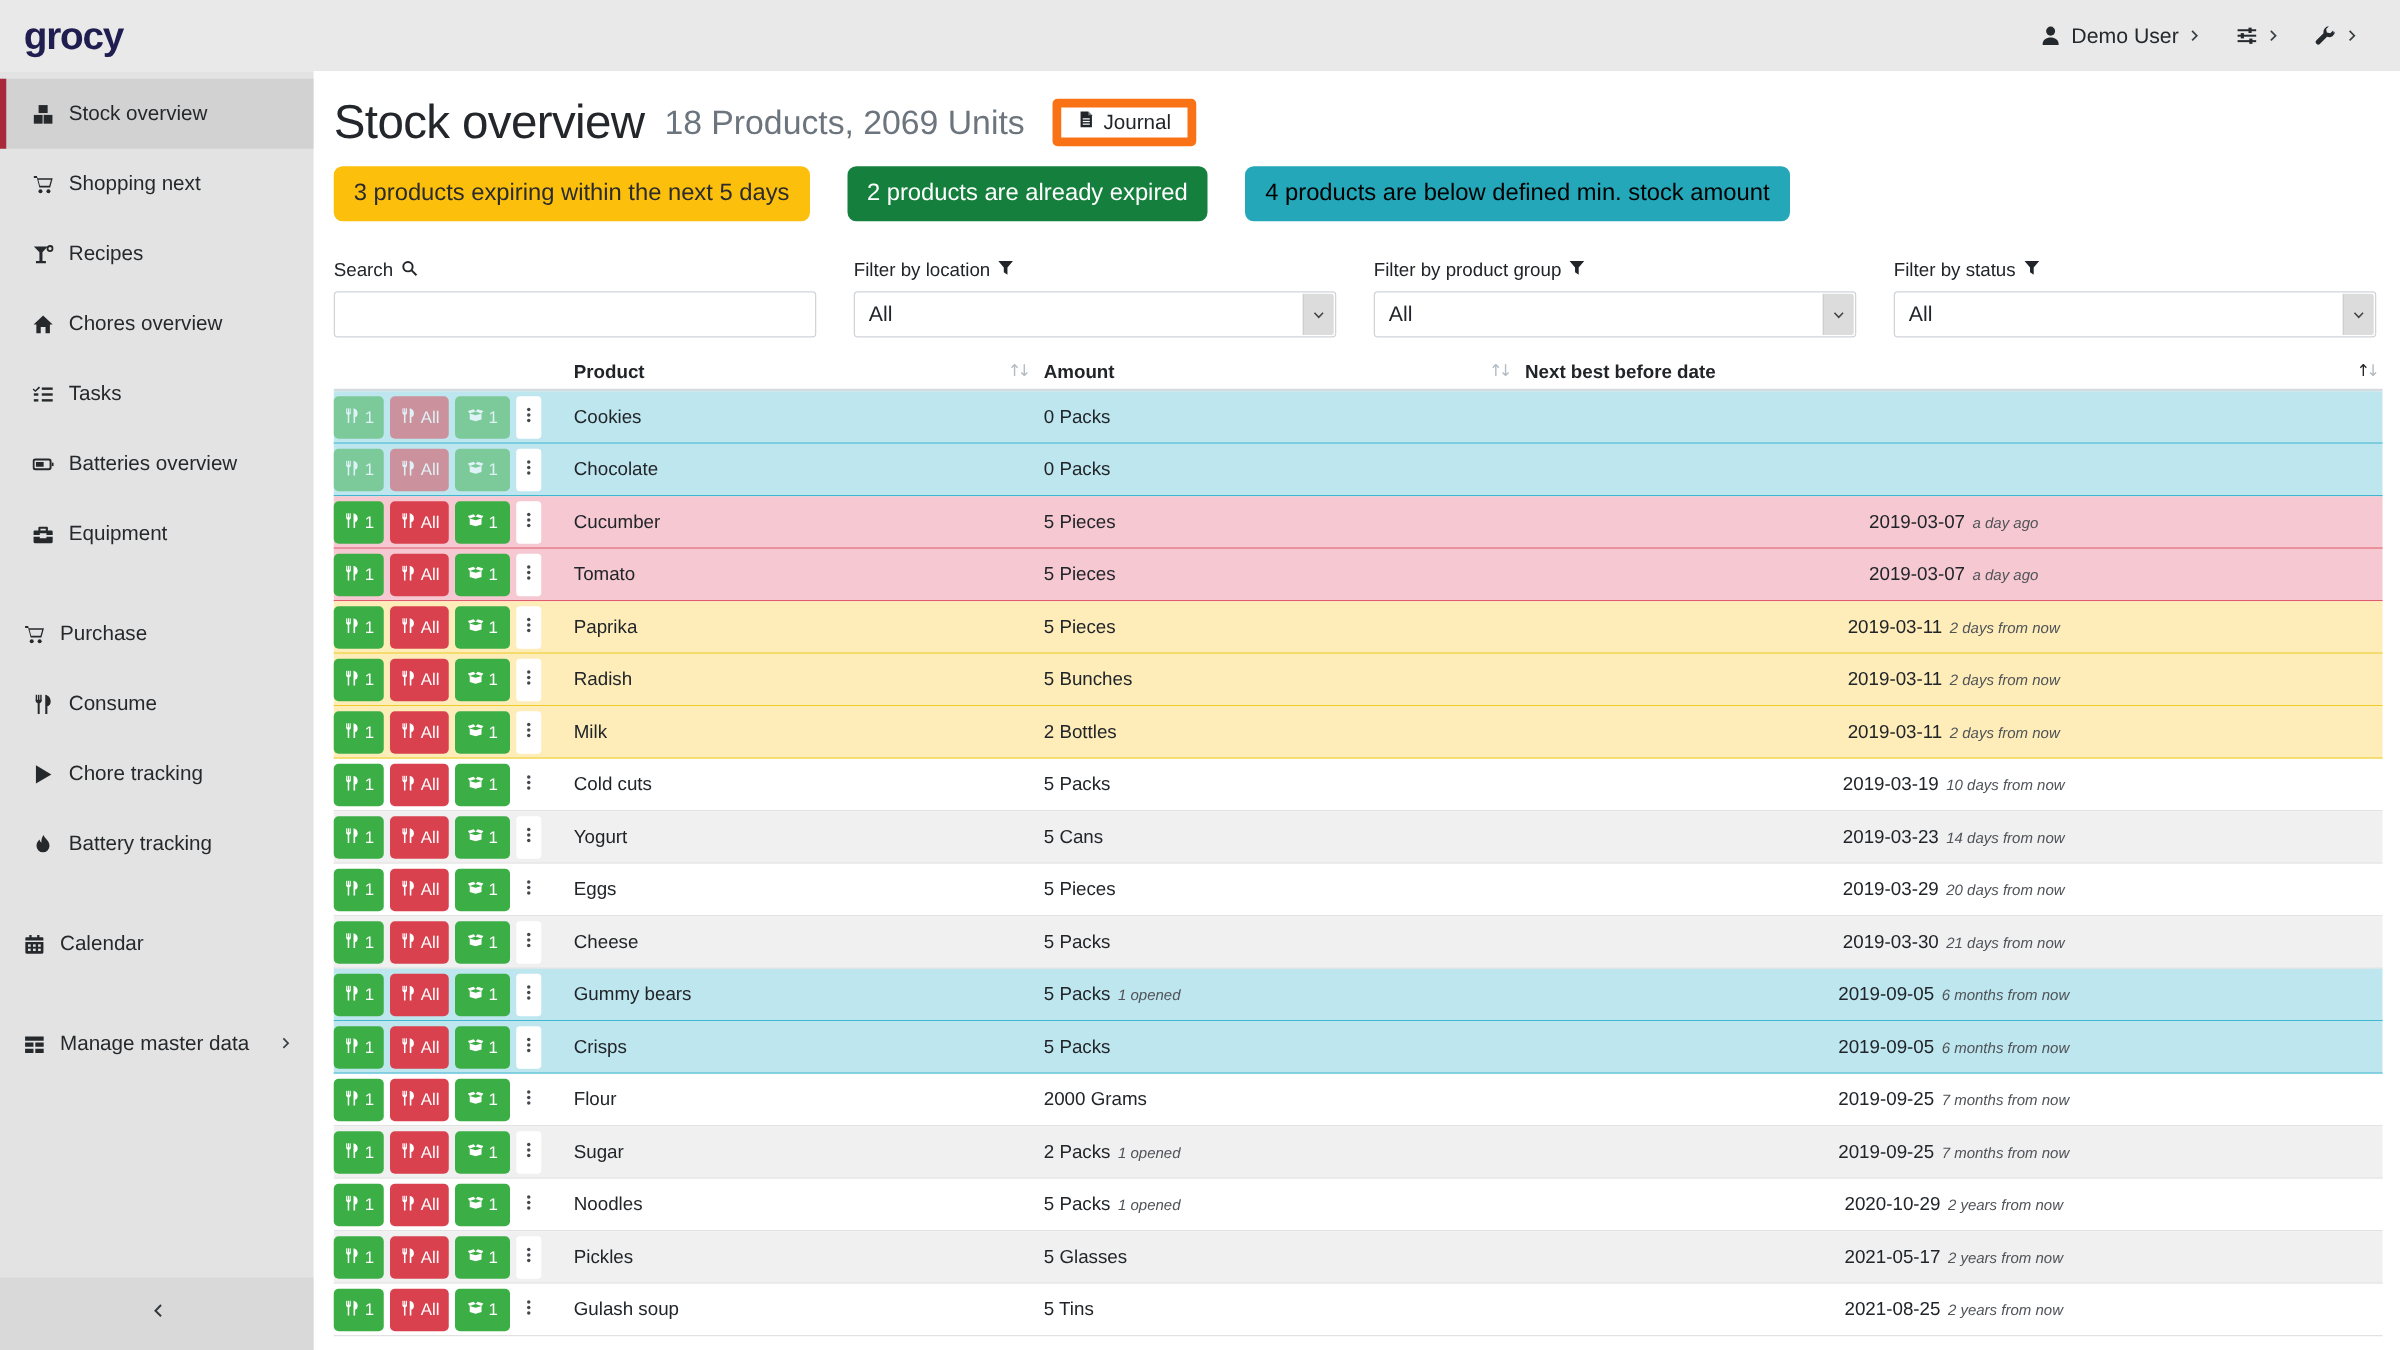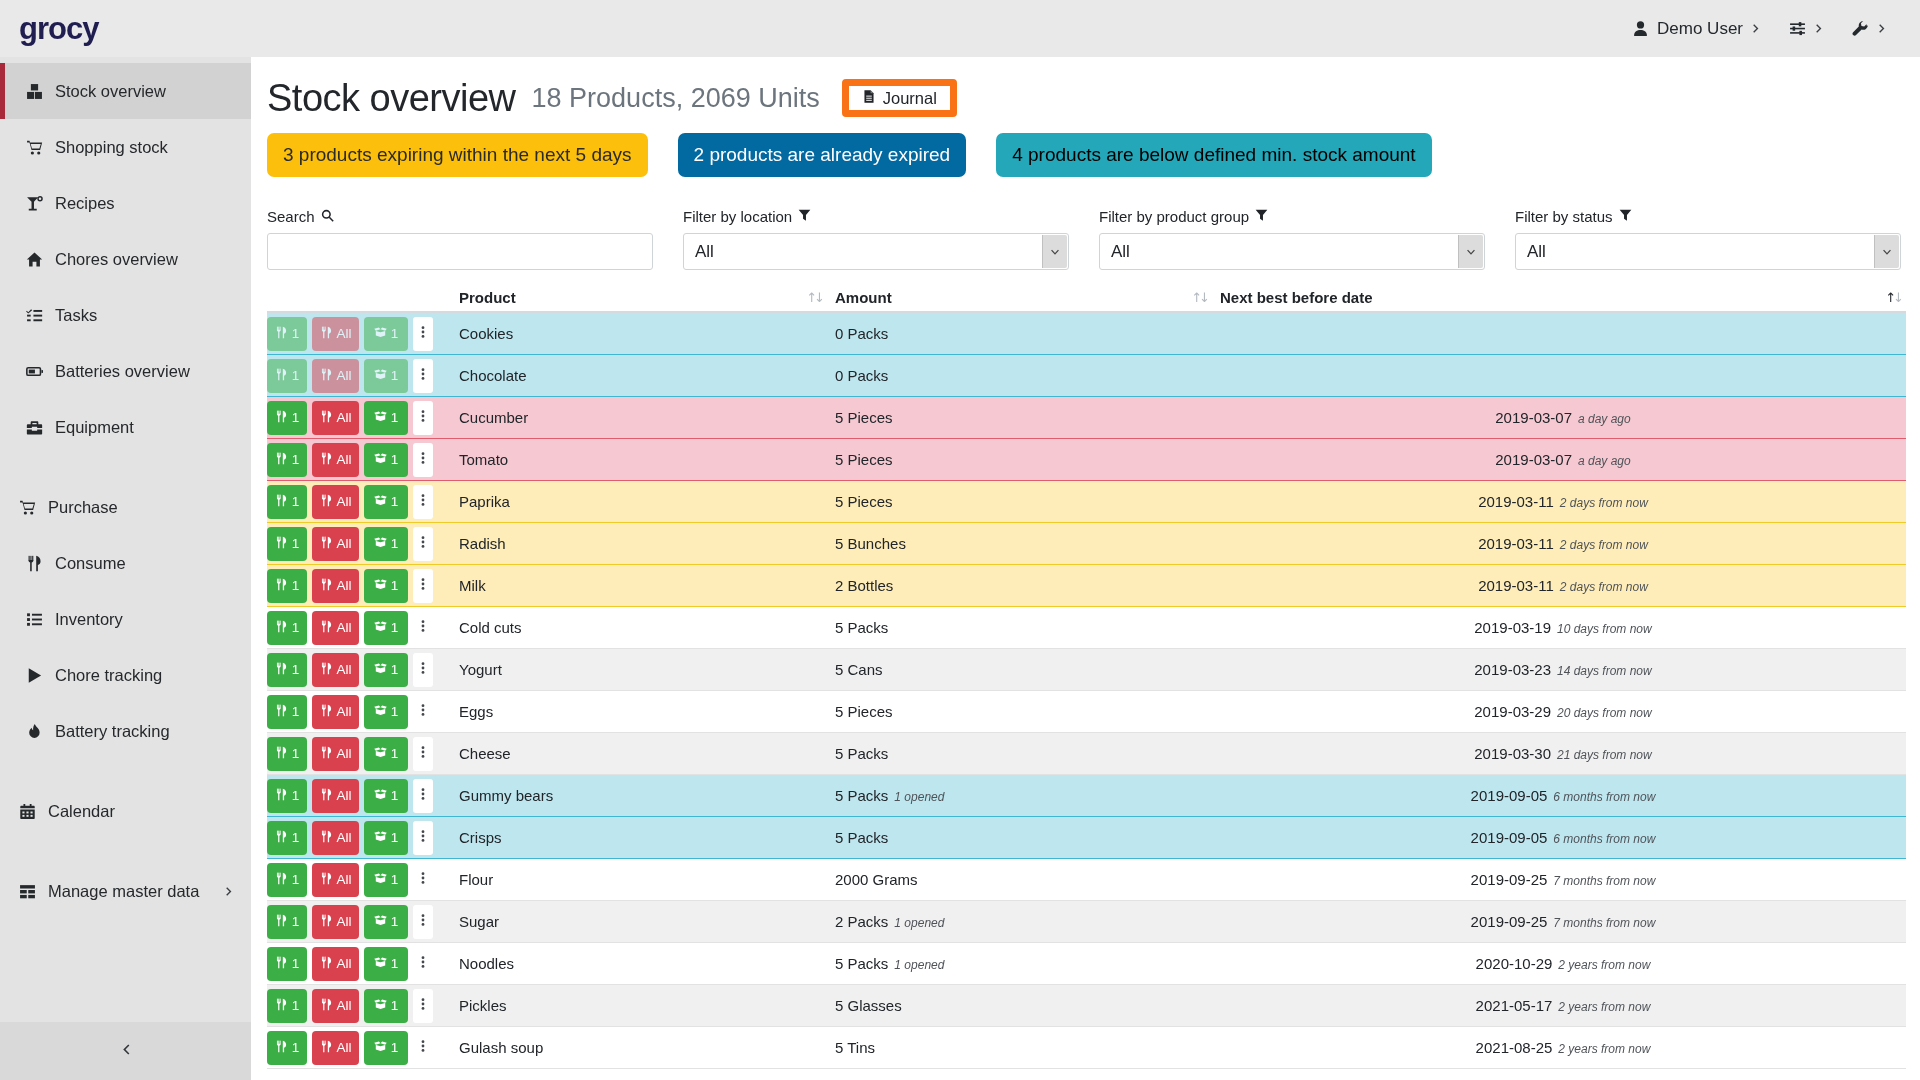--- a/index.html
+++ b/index.html
@@ -139,21 +139,21 @@
           <span class="nav-label">Stock overview</span>
         </div>
         <div class="nav-item">
           <span class="nav-icon">
             <svg viewBox="0 0 16 16" fill="currentColor">
               <path d="M1 1.6h2.3l.5 1.7h11.4l-1.9 7H5.2L3.3 3.2H1z M5.6 9h7l1.3-4.4H4.4z"></path>
               <circle cx="6" cy="13.2" r="1.5"></circle>
               <circle cx="12" cy="13.2" r="1.5"></circle>
             </svg>
           </span>
-          <span class="nav-label">Shopping stock</span>
+          <span class="nav-label">Shopping next</span>
         </div>
         <div class="nav-item">
           <span class="nav-icon">
             <svg viewBox="0 0 16 16" fill="currentColor">
               <path d="M1 2h10.5L7.5 6.4V13h2.6v1.6H2.6V13h2.6V6.4z"></path>
               <circle cx="13.2" cy="3.6" r="1.9" fill="none" stroke="currentColor" stroke-width="1.4"></circle>
             </svg>
           </span>
           <span class="nav-label">Recipes</span>
         </div>
@@ -211,33 +211,20 @@
           <span class="nav-icon">
             <svg viewBox="0 0 16 16" fill="currentColor">
               <rect x="2.4" y="0.8" width="1.1" height="4.4"></rect>
               <rect x="4.1" y="0.8" width="1.1" height="4.4"></rect>
               <rect x="5.8" y="0.8" width="1.1" height="4.4"></rect>
               <path d="M2.4 4.6h4.5v1a2.3 2.3 0 0 1-1.5 1.5v8.1H3.9V7.1a2.3 2.3 0 0 1-1.5-1.5z"></path>
               <path d="M9.6.8c2.7.5 4.1 2.7 4.1 5 0 1.9-1 3.2-2.5 3.6v5.8H9.6z"></path>
             </svg>
           </span>
           <span class="nav-label">Consume</span>
-        </div>
-        <div class="nav-item">
-          <span class="nav-icon">
-            <svg viewBox="0 0 16 16" fill="currentColor">
-              <rect x="1" y="2.2" width="2.7" height="2.7"></rect>
-              <rect x="1" y="6.7" width="2.7" height="2.7"></rect>
-              <rect x="1" y="11.2" width="2.7" height="2.7"></rect>
-              <rect x="5.6" y="2.6" width="9.4" height="1.8"></rect>
-              <rect x="5.6" y="7.1" width="9.4" height="1.8"></rect>
-              <rect x="5.6" y="11.6" width="9.4" height="1.8"></rect>
-            </svg>
-          </span>
-          <span class="nav-label">Inventory</span>
         </div>
         <div class="nav-item">
           <span class="nav-icon">
             <svg viewBox="0 0 16 16" fill="currentColor">
               <path d="M2.6 1.2L14.2 8 2.6 14.8z"></path>
             </svg>
           </span>
           <span class="nav-label">Chore tracking</span>
         </div>
         <div class="nav-item">
@@ -302,21 +289,21 @@
                 <rect x="4.8" y="9.4" width="6.4" height="1.1"></rect>
                 <rect x="4.8" y="11.8" width="6.4" height="1.1"></rect>
               </g>
             </svg></span>
         <span>Journal</span>
       </button>
     </div>
 
     <div class="alerts">
       <div class="alert" style="background: rgb(252, 191, 12); color: rgb(43, 43, 43);">3 products expiring within the next 5 days</div>
-      <div class="alert" style="background: #0369a1; color: rgb(255, 255, 255);">2 products are already expired</div>
+      <div class="alert" style="background: #15803d; color: rgb(255, 255, 255);">2 products are already expired</div>
       <div class="alert" style="background: rgb(35, 167, 185); color: #000000;">4 products are below defined min. stock amount</div>
     </div>
 
     <div class="filters">
       <div class="filter-block">
         <div class="filter-label">
           <span>Search</span>
           <span><svg viewBox="0 0 16 16" fill="none" stroke="currentColor" stroke-width="1.9">
                 <circle cx="6.6" cy="6.6" r="4.6"></circle>
                 <path d="M10.2 10.2L15 15"></path>

